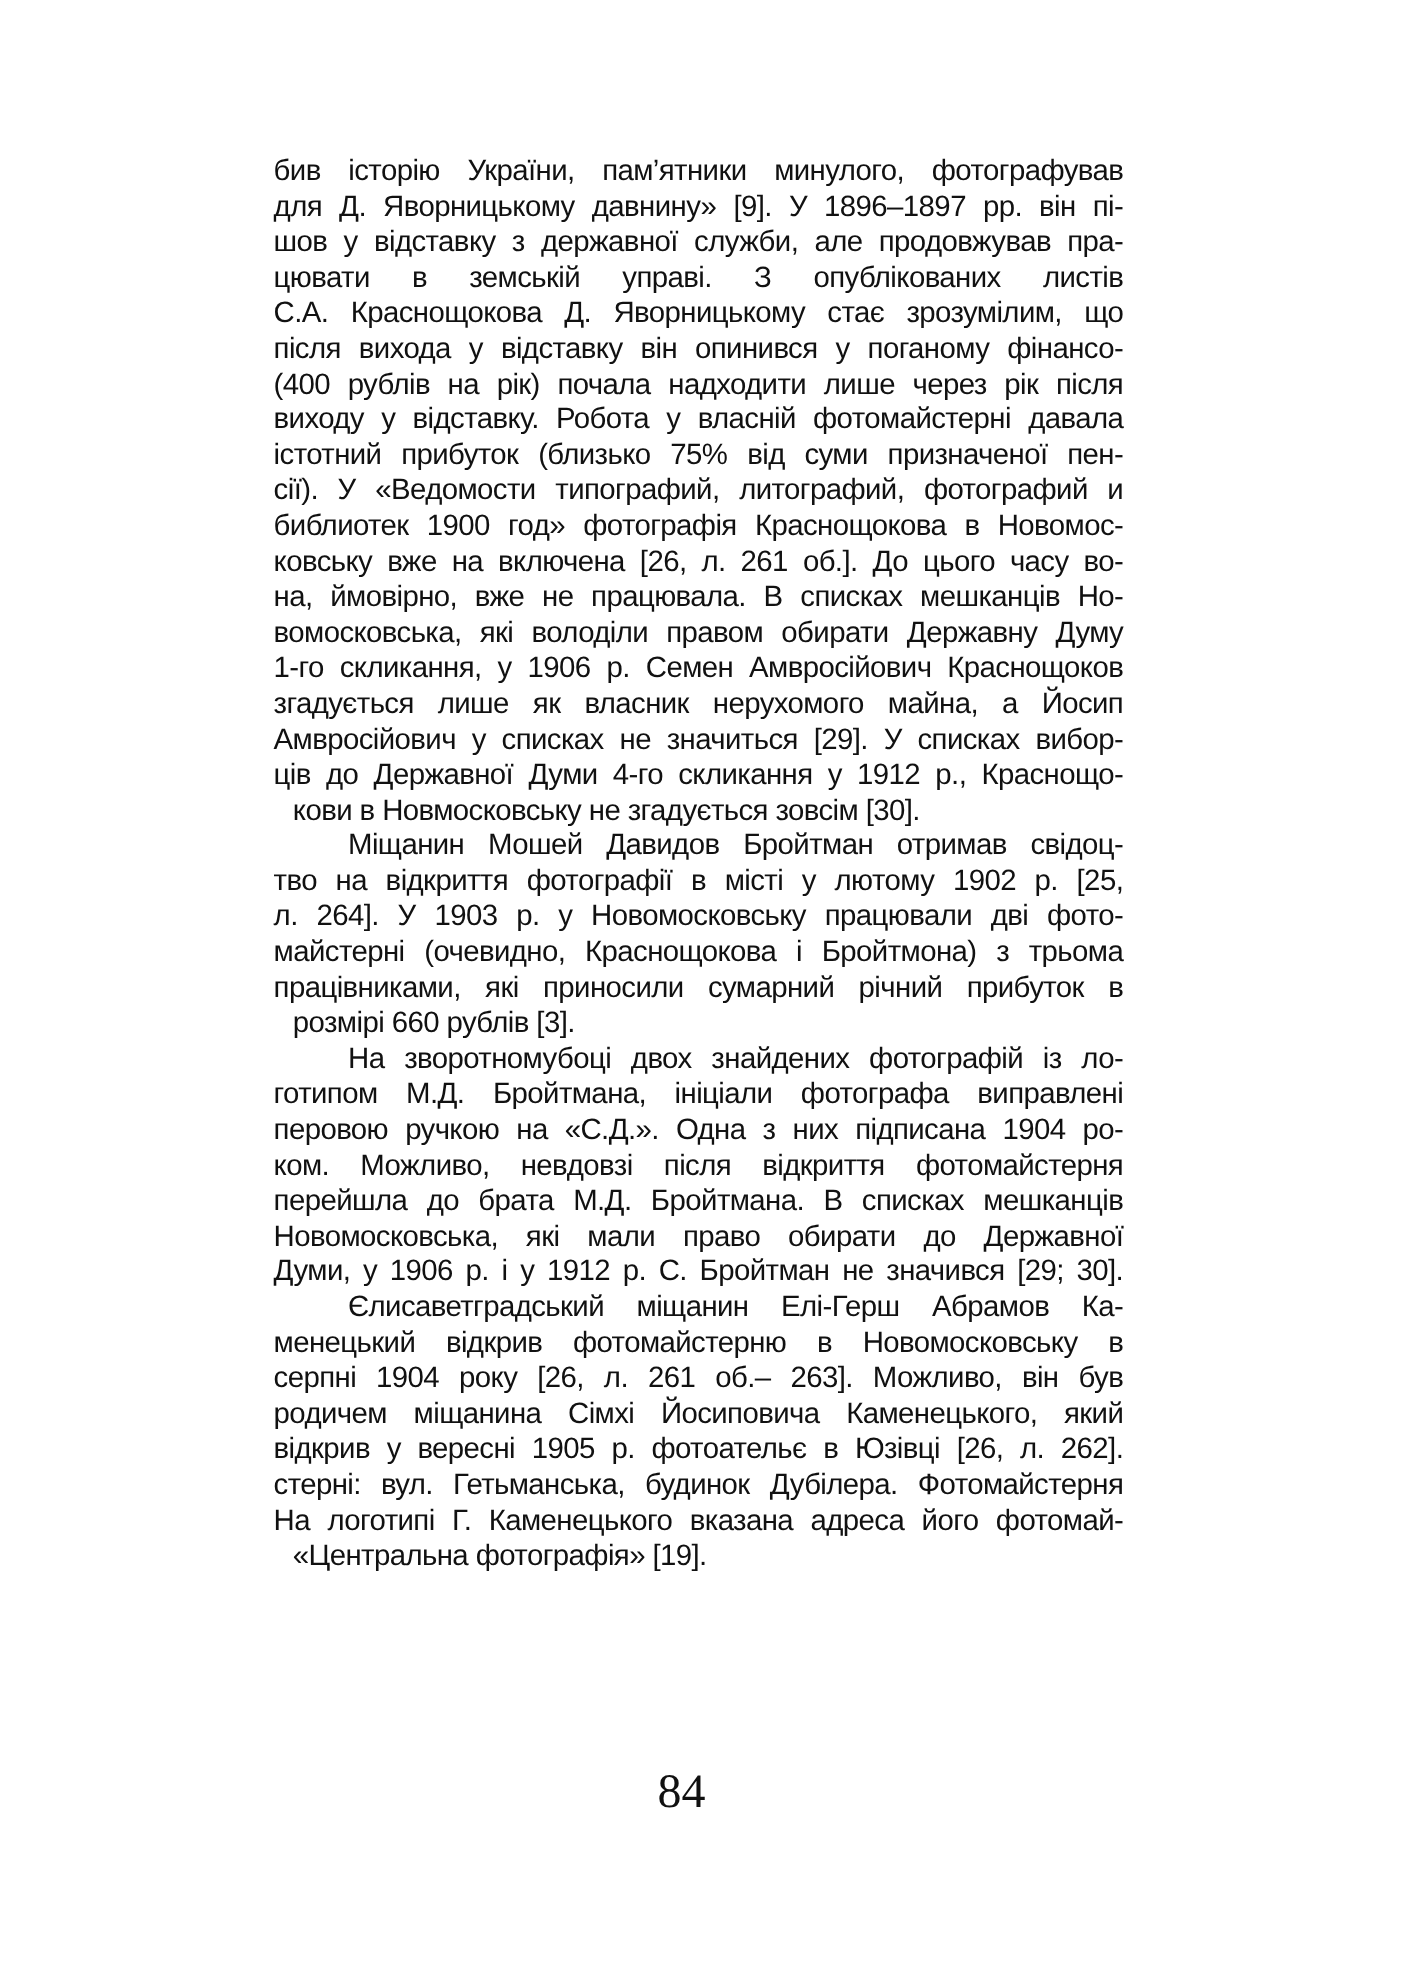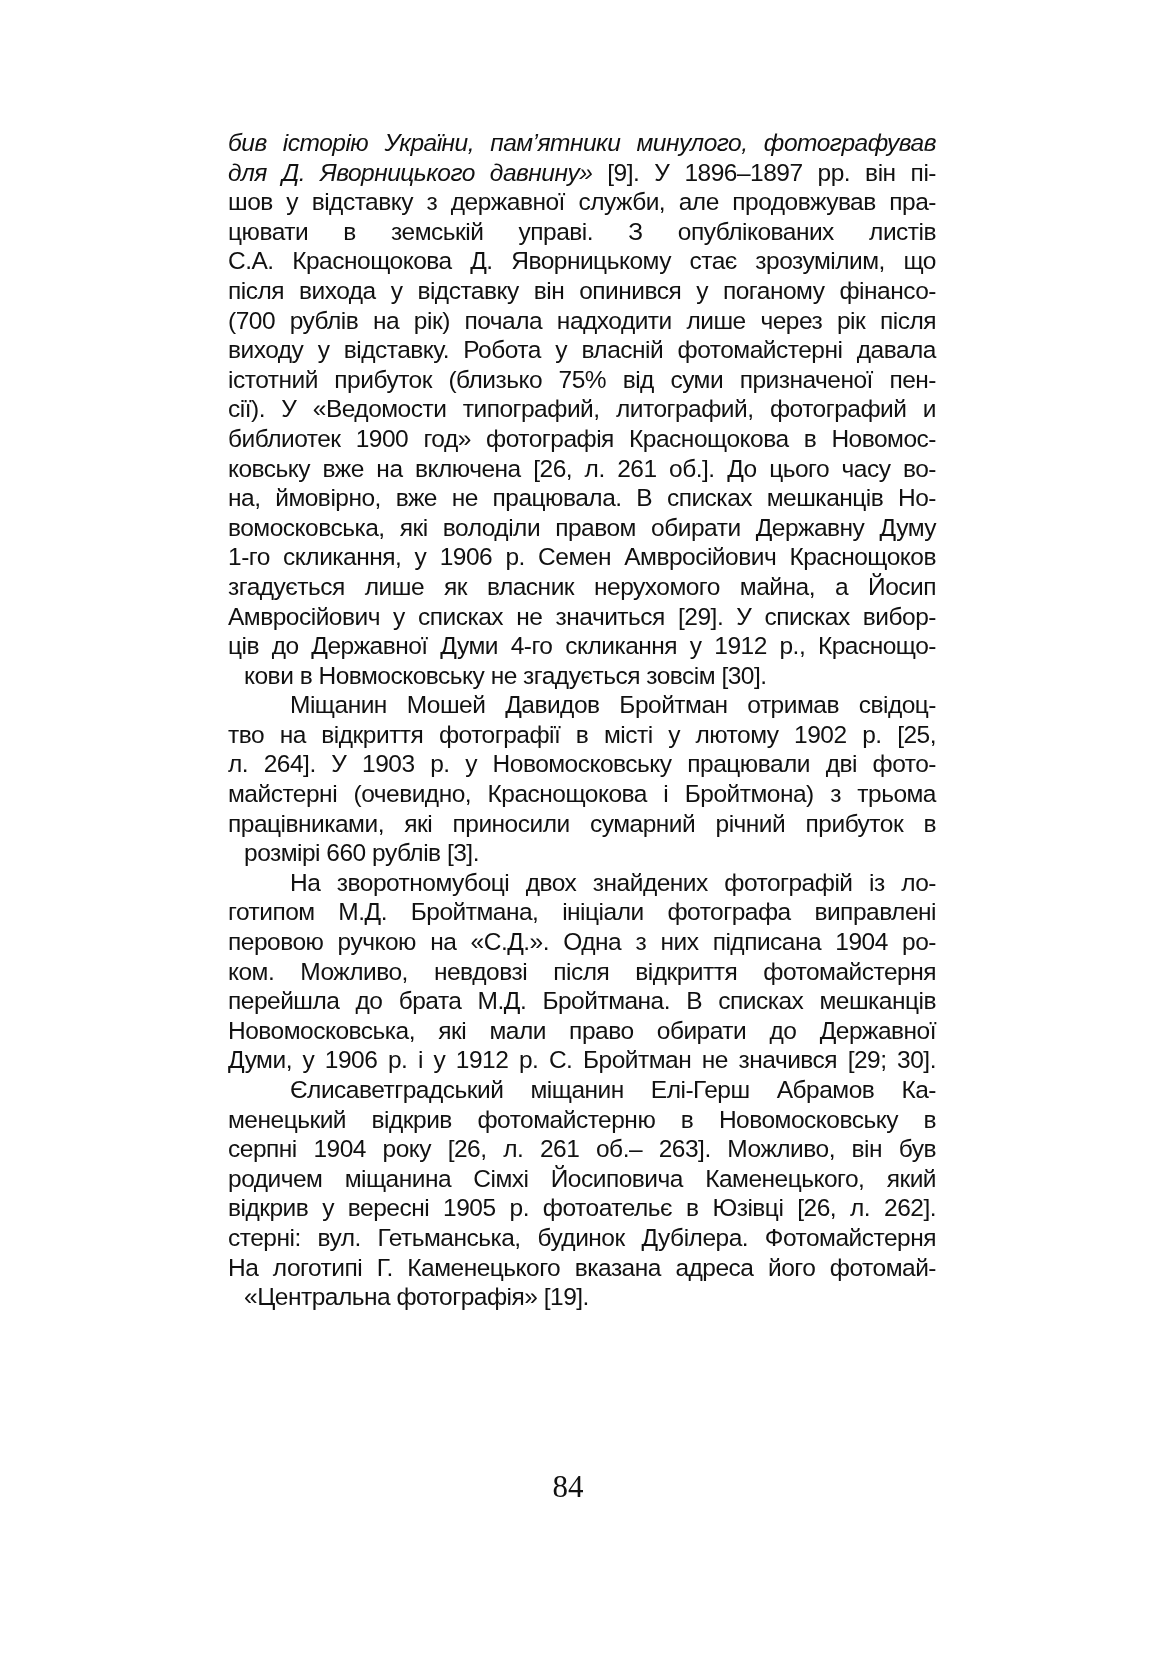--- a/index.html
+++ b/index.html
@@ -40,47 +40,46 @@
       height: 29.6px;
     }
     .line.last {
       text-align-last: left;
       margin-left: 16px;
     }
     .line.indent {
       padding-left: 62px;
     }
     .it {
-      font-style: italic;
     }
     .page-number {
       position: absolute;
       left: 0;
       width: 1136px;
       top: 1469px;
       text-align: center;
       font-family: "Liberation Serif", serif;
-      font-size: 31px;
+      font-size: 40px;
       color: #111111;
     }
   </style>
 </head>
 <body>
 
 <div class="page">
   <div class="text-block">
 
     <div>
       <span class="line"><span class="it">бив історію України, пам’ятники минулого, фотографував</span><span></span></span>
-      <span class="line"><span class="it">для Д. Яворницького давнину»</span><span> [9]. У 1896–1897 рр. він пі-</span></span>
+      <span class="line"><span class="it">для Д. Яворницькому давнину»</span><span> [9]. У 1896–1897 рр. він пі-</span></span>
       <span class="line">шов у відставку з державної служби, але продовжував пра-</span>
       <span class="line">цювати в земській управі. З опублікованих листів</span>
       <span class="line">С.А. Краснощокова Д. Яворницькому стає зрозумілим, що</span>
       <span class="line">після вихода у відставку він опинився у поганому фінансо-</span>
-      <span class="line">(700 рублів на рік) почала надходити лише через рік після</span>
+      <span class="line">(400 рублів на рік) почала надходити лише через рік після</span>
       <span class="line">виходу у відставку. Робота у власній фотомайстерні давала</span>
       <span class="line">істотний прибуток (близько 75% від суми призначеної пен-</span>
       <span class="line">сії). У «Ведомости типографий, литографий, фотографий и</span>
       <span class="line">библиотек 1900 год» фотографія Краснощокова в Новомос-</span>
       <span class="line">ковську вже на включена [26, л. 261 об.]. До цього часу во-</span>
       <span class="line">на, ймовірно, вже не працювала. В списках мешканців Но-</span>
       <span class="line">вомосковська, які володіли правом обирати Державну Думу</span>
       <span class="line">1-го скликання, у 1906 р. Семен Амвросійович Краснощоков</span>
       <span class="line">згадується лише як власник нерухомого майна, а Йосип</span>
       <span class="line">Амвросійович у списках не значиться [29]. У списках вибор-</span>

